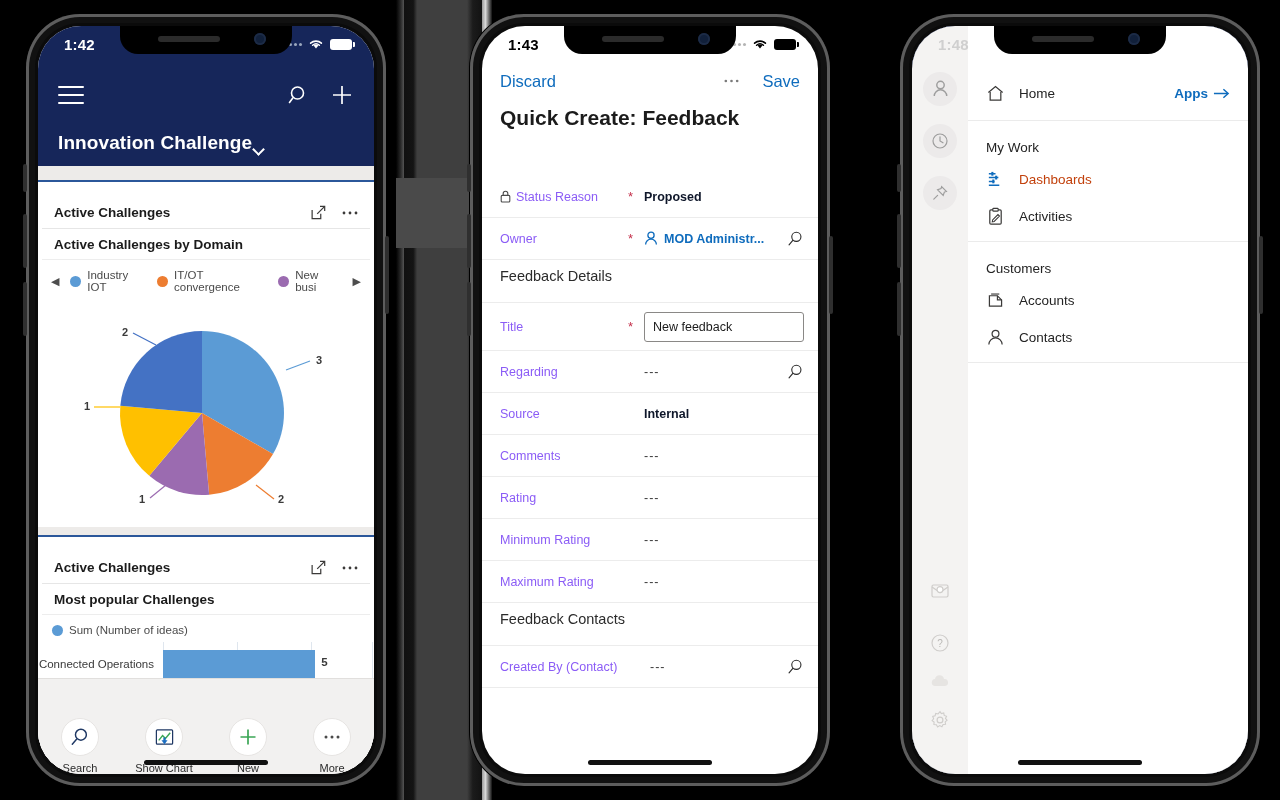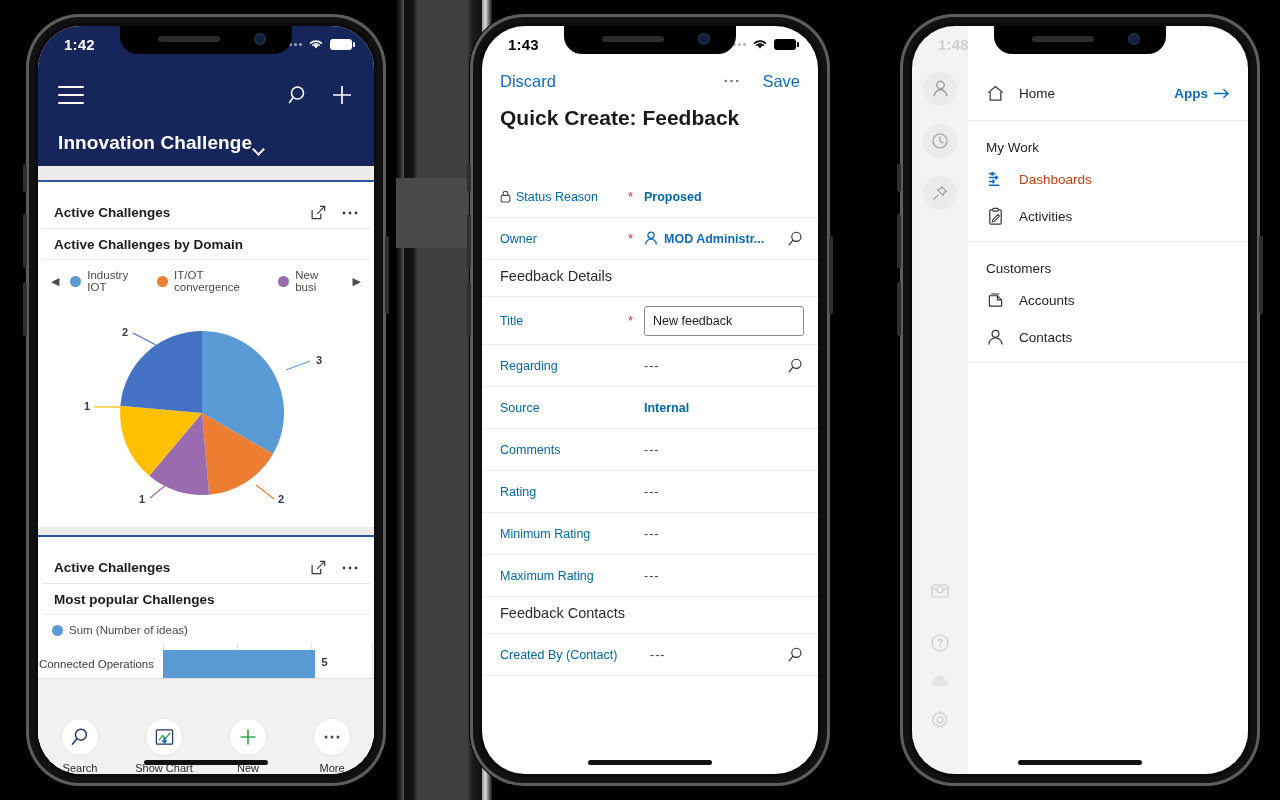--- a/index.html
+++ b/index.html
@@ -149,27 +149,27 @@
     display:flex; align-items:center; justify-content:space-between; padding:0 18px;
   }
   .lnk { color:#0f6cbd; font-size:16.5px; cursor:pointer; }
   .p2-h1 { position:absolute; top:80px; left:18px; font-size:21px; font-weight:bold; color:#1b1b1b; }
 
   .frm { position:absolute; top:150px; left:0; right:0; bottom:0; overflow:hidden; }
   .frow {
     display:flex; align-items:center; min-height:42px; padding: 0 14px 0 18px;
     border-bottom:1px solid #ececec;
   }
-  .frow .fl { flex:0 0 128px; font-size:12.5px; color:#0369a1; display:flex; align-items:center; gap:5px; }
+  .frow .fl { flex:0 0 128px; font-size:12.5px; color:#8b5cf6; display:flex; align-items:center; gap:5px; }
   .frow .req { flex:0 0 16px; color:#c4314b; font-size:13px; line-height:1; }
-  .frow .fv { flex:1; font-size:12.5px; color:#0369a1; display:flex; align-items:center; gap:6px; }
+  .frow .fv { flex:1; font-size:12.5px; color:#0f172a; display:flex; align-items:center; gap:6px; }
   .frow .fv.b { font-weight:bold; }
   .frow .fv.dash { color:#3a3a3a; letter-spacing:1px; }
   .frow .fv.link { color:#0f6cbd; font-weight:bold; }
-  .sect { padding: 8px 18px 12px 18px; font-size:14.5px; color:#2b2b2b; border-bottom:1px solid #ececec; }
+  .sect { padding: 8px 18px 18px 18px; font-size:14.5px; color:#2b2b2b; border-bottom:1px solid #ececec; }
   .txtbox {
     flex:1; border:1px solid #8a8886; border-radius:3px; height:30px;
     display:flex; align-items:center; padding:0 8px; font-size:12.5px; color:#1b1b1b; background:#fff;
   }
   .frow.tall { min-height:48px; }
 
   
   .p3-under { position:absolute; inset:0; background:#16265a; }
   .p3-under .u-top { position:absolute; top:0; left:0; right:0; height:140px; background:#16265a; }
   .p3-under .u-body { position:absolute; top:140px; left:0; right:0; bottom:0; background:#fff; }

